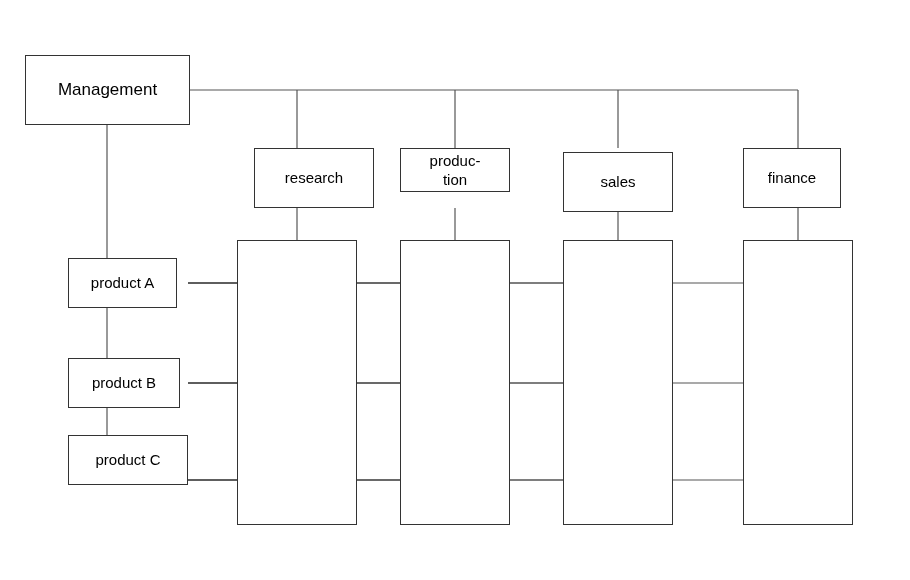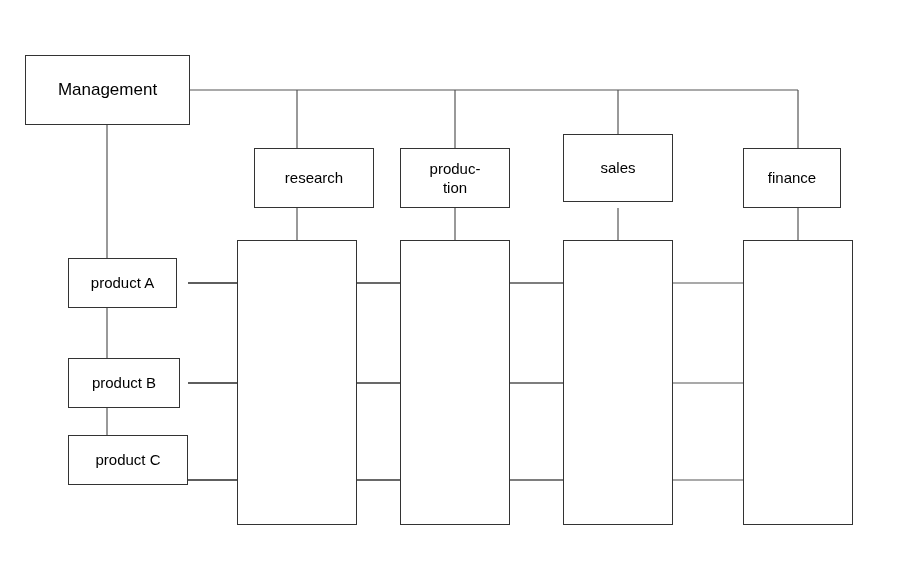--- a/index.html
+++ b/index.html
@@ -89,24 +89,24 @@
     <line x1="798" y1="208" x2="798" y2="240"></line>
   </svg>
 
   <div class="box" style="left:25px;top:55px;width:165px;height:70px;font-size:17px;">
     <span>Management</span>
   </div>
 
   <div class="box" style="left:237px;top:148px;width:120px;height:60px;margin-left:17px;">
     <span>research</span>
   </div>
-  <div class="box" style="left:400px;top:148px;width:110px;height:60px;">
+  <div class="box" style="left:400px;top:148px;width:110px;height:44px;">
     <span>produc-<br>tion</span>
   </div>
-  <div class="box" style="left:563px;top:134px;width:110px;height:68px;">
+  <div class="box" style="left:563px;top:152px;width:110px;height:60px;">
     <span>sales</span>
   </div>
   <div class="box" style="left:743px;top:148px;width:98px;height:60px;">
     <span>finance</span>
   </div>
 
   <div class="box" style="left:68px;top:258px;width:109px;height:50px;">
     <span>product A</span>
   </div>
   <div class="box" style="left:68px;top:358px;width:112px;height:50px;">

